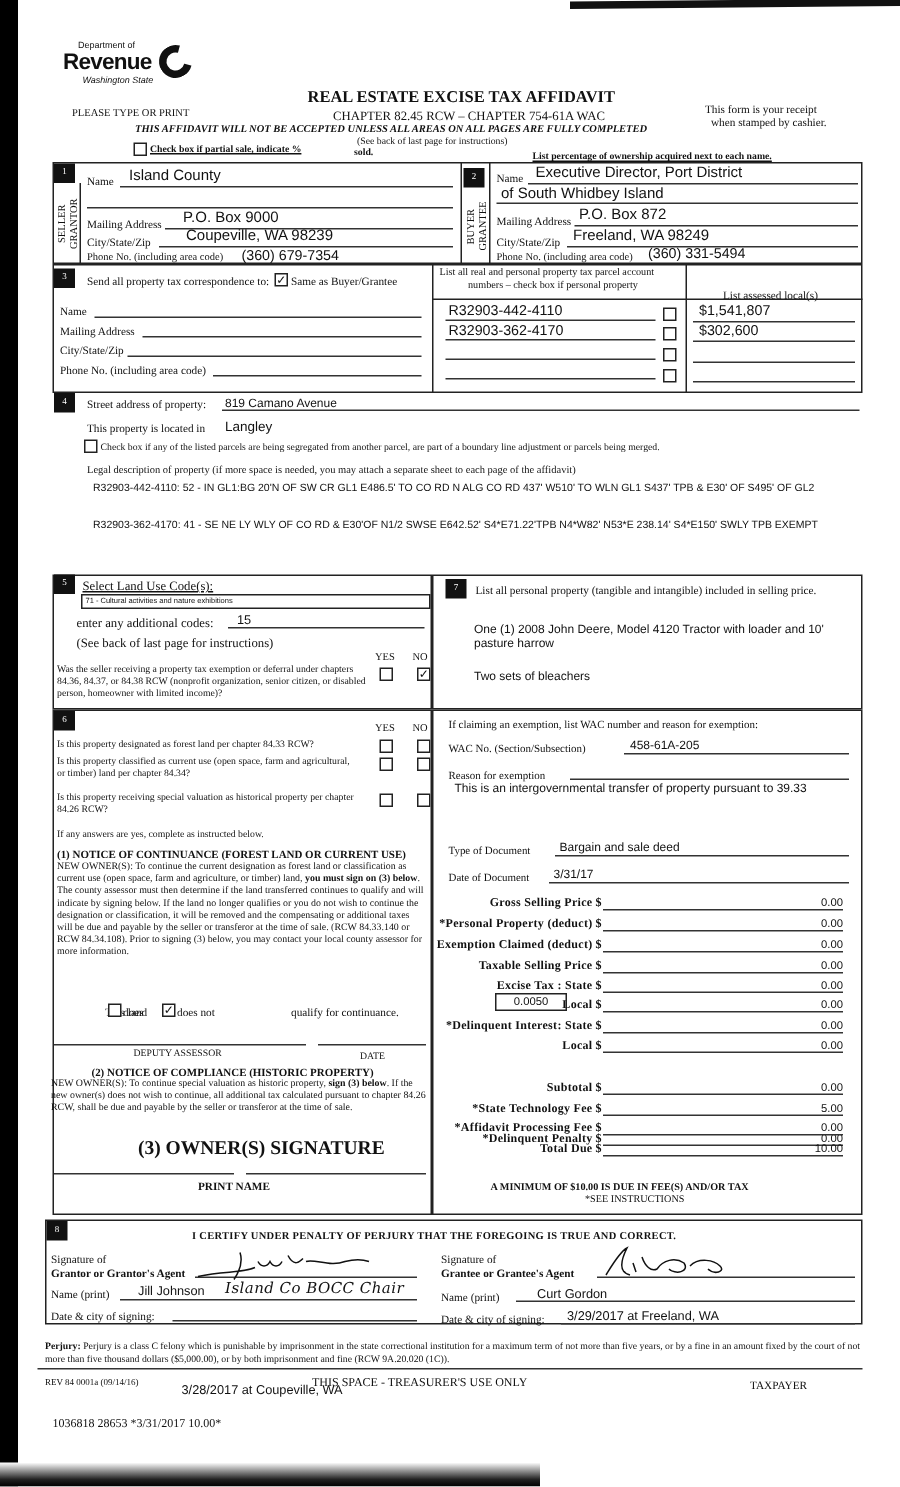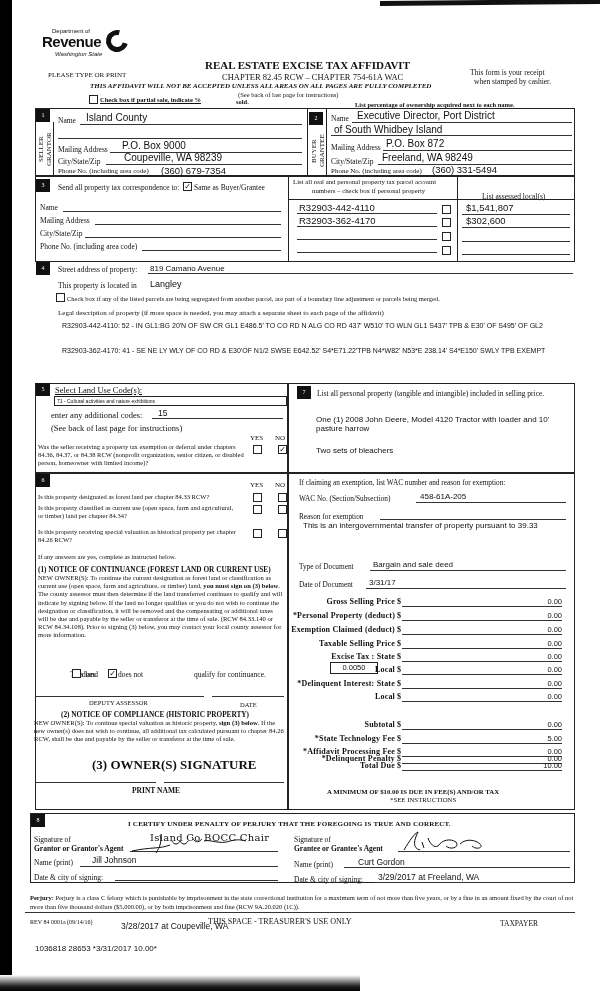--- a/index.html
+++ b/index.html
@@ -1,20 +1,20 @@
 <!DOCTYPE html>
 <html><head>
 <meta charset="utf-8">
 <style>
   * { box-sizing: border-box; margin: 0; padding: 0; }
   html, body { width: 600px; height: 991px; background: #fff; overflow: hidden; }
   body { position: relative; font-family: "Liberation Serif", serif; color: #111; font-size: 8px; }
   .abs { position: absolute; }
   .sans { font-family: "Liberation Sans", sans-serif; }
-  .mono { font-family: Liberation Sans, sans-serif; }
+  .mono { font-family: Liberation Serif, serif; }
   .bold { font-weight: bold; }
   .scan-left { position: absolute; left: 0; top: 0; width: 12px; height: 991px; background: #000; }
   .scan-bottom { position: absolute; left: 0; top: 975px; width: 360px; height: 16px; background: linear-gradient(#fff, #222 70%, #000); }
   .scan-top { position: absolute; left: 380px; top: 0; width: 220px; height: 5px; background: #111; transform: skewY(-0.5deg); }
   .box { position: absolute; border: 1px solid #222; }
   .num { position: absolute; width: 14px; height: 13px; background: #111; color: #fff; font-size: 6px; text-align: center; line-height: 13px; }
   .line { position: absolute; border-bottom: 1px solid #333; height: 0; }
   .fill { font-family: "Liberation Sans", sans-serif; font-size: 10px; color: #111; }
   .lbl { font-size: 7.5px; white-space: nowrap; }
   .cb { position: absolute; width: 9px; height: 9px; border: 1px solid #222; background: #fff; font-size: 8px; line-height: 7px; text-align: center; font-family: "DejaVu Sans", sans-serif; }
@@ -288,21 +288,21 @@
 <div class="abs bold" style="left:128px;top:820px;font-size:7px;white-space:nowrap;letter-spacing:0.2px;">I CERTIFY UNDER PENALTY OF PERJURY THAT THE FOREGOING IS TRUE AND CORRECT.</div>
 
 <div class="abs lbl" style="left:34px;top:835px;">Signature of</div>
 <div class="abs lbl bold" style="left:34px;top:844px;">Grantor or Grantor's Agent</div>
 <div class="line" style="left:130px;top:851px;width:148px;"></div>
 <svg class="abs" style="left:130px;top:831px;" width="120" height="24" viewBox="0 0 120 24">
     <path d="M2 20 C20 16, 30 18, 40 14 M30 4 C32 10, 30 16, 26 22 M42 10 C44 14, 48 14, 50 10 C52 14, 56 14, 58 10 M62 6 C66 14, 70 10, 72 8 M74 10 C80 8, 90 14, 100 10 C104 9, 110 8, 116 10" stroke="#111" stroke-width="1" fill="none"></path>
   </svg>
 <div class="abs lbl" style="left:34px;top:858px;">Name (print)</div>
 <div class="abs fill" style="left:92px;top:855px;font-size:8.5px;">Jill Johnson</div>
-<div class="abs" style="left:150px;top:832px;font-size:10px;font-family:'DejaVu Serif', serif;letter-spacing:0.3px;">Island Co BOCC Chair</div>
+<div class="abs" style="left:150px;top:854px;font-size:10px;font-style:italic;font-family:'DejaVu Serif', serif;letter-spacing:0.3px;">Island Co BOCC Chair</div>
 <div class="line" style="left:80px;top:866px;width:198px;"></div>
 <div class="abs lbl" style="left:34px;top:873px;">Date &amp; city of signing:</div>
 <div class="abs fill" style="left:121px;top:921px;font-size:8.5px;">3/28/2017 at Coupeville, WA</div>
 <div class="line" style="left:115px;top:880px;width:163px;"></div>
 
 <div class="abs lbl" style="left:294px;top:835px;">Signature of</div>
 <div class="abs lbl bold" style="left:294px;top:844px;">Grantee or Grantee's Agent</div>
 <div class="line" style="left:398px;top:851px;width:172px;"></div>
 <svg class="abs" style="left:400px;top:830px;" width="110" height="24" viewBox="0 0 110 24">
     <path d="M4 20 C10 10, 14 4, 18 2 C14 10, 12 18, 20 20 M22 12 L24 18 M28 8 C30 14, 34 18, 38 16 C42 10, 50 8, 56 12 C60 18, 50 20, 46 16 M60 14 C66 8, 76 10, 80 14 C84 18, 76 20, 72 16" stroke="#111" stroke-width="1" fill="none"></path>

